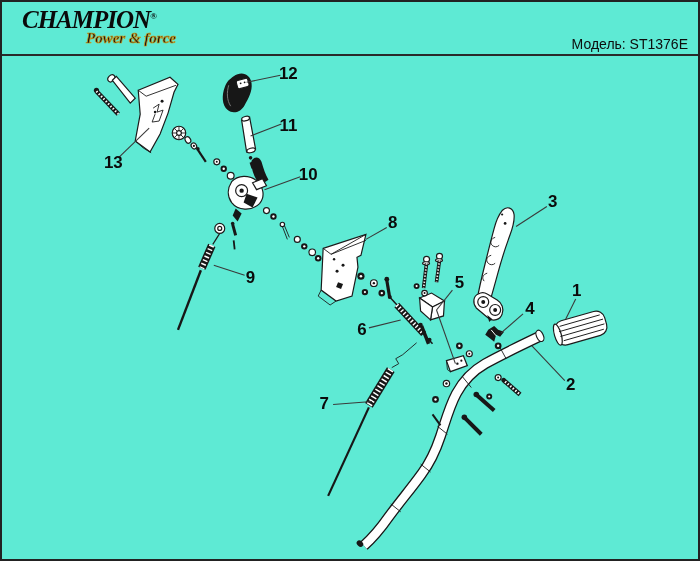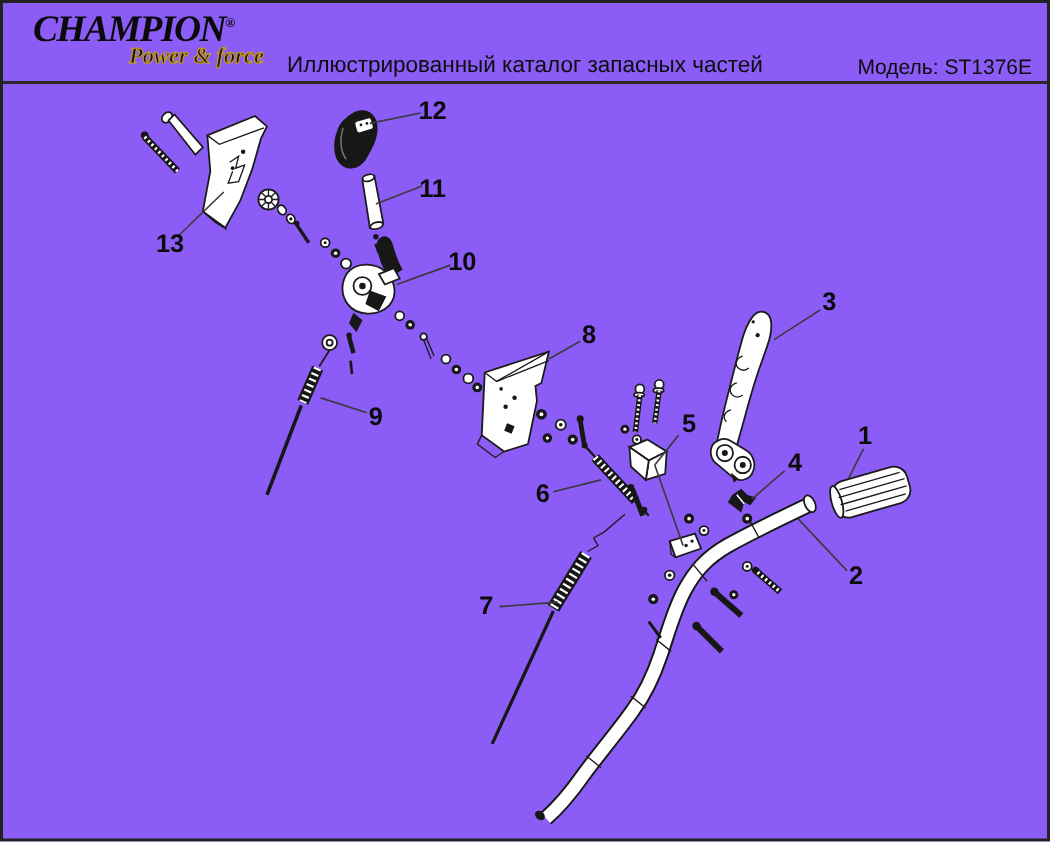--- a/index.html
+++ b/index.html
@@ -1,17 +1,17 @@
 <!DOCTYPE html>
 <html><head>
 <meta charset="utf-8">
 <style>
   html,body { margin:0; padding:0; background:#e8e8e8; }
   .page {
-    position:relative; width:700px; height:561px; background:#8b5cf6;
+    position:relative; width:700px; height:561px; background:#5eead4;
     border:2px solid #222; box-sizing:border-box; overflow:hidden;
     font-family:"Liberation Sans", sans-serif; color:#0d0d0d;
   }
   .header { position:relative; height:52px; border-bottom:2px solid #2a2a2a; }
   .logo { position:absolute; left:20px; top:5px; width:158px; }
   .brand {
     font-family:"Liberation Serif", serif; font-style:italic; font-weight:bold;
     font-size:25px; line-height:1.05; letter-spacing:-1px; color:#0a0a0a; white-space:nowrap;
   }
   .reg { font-size:9px; vertical-align:super; letter-spacing:0; }
@@ -35,21 +35,20 @@
 </style>
 </head>
 <body>
 
 <div class="page">
   <div class="header">
     <div class="logo">
       <div class="brand"><span>CHAMPION</span><span class="reg">®</span></div>
       <div class="tagline">Power &amp; force</div>
     </div>
-    <div class="title">Иллюстрированный каталог запасных частей</div>
     <div class="model">Модель: ST1376E</div>
   </div>
 
   <svg id="diagram-svg" viewBox="0 54 700 505" width="696" height="503" xmlns="http://www.w3.org/2000/svg">
 
     <g>
       <path class="outline" d="M137,90 L169,77 L177,84 L173,92 L167,113 L159,134 L149,152 L134,141 L139,114 Z"></path>
       <path class="ln thin" d="M137,90 L145,96 L175,85"></path>
       <path class="ln thin" d="M134,141 L142,148 L150,153"></path>
       <path class="ln thin" d="M152,108 L158,104 L156,112 L162,110 L158,121 L151,122 L154,114"></path>

